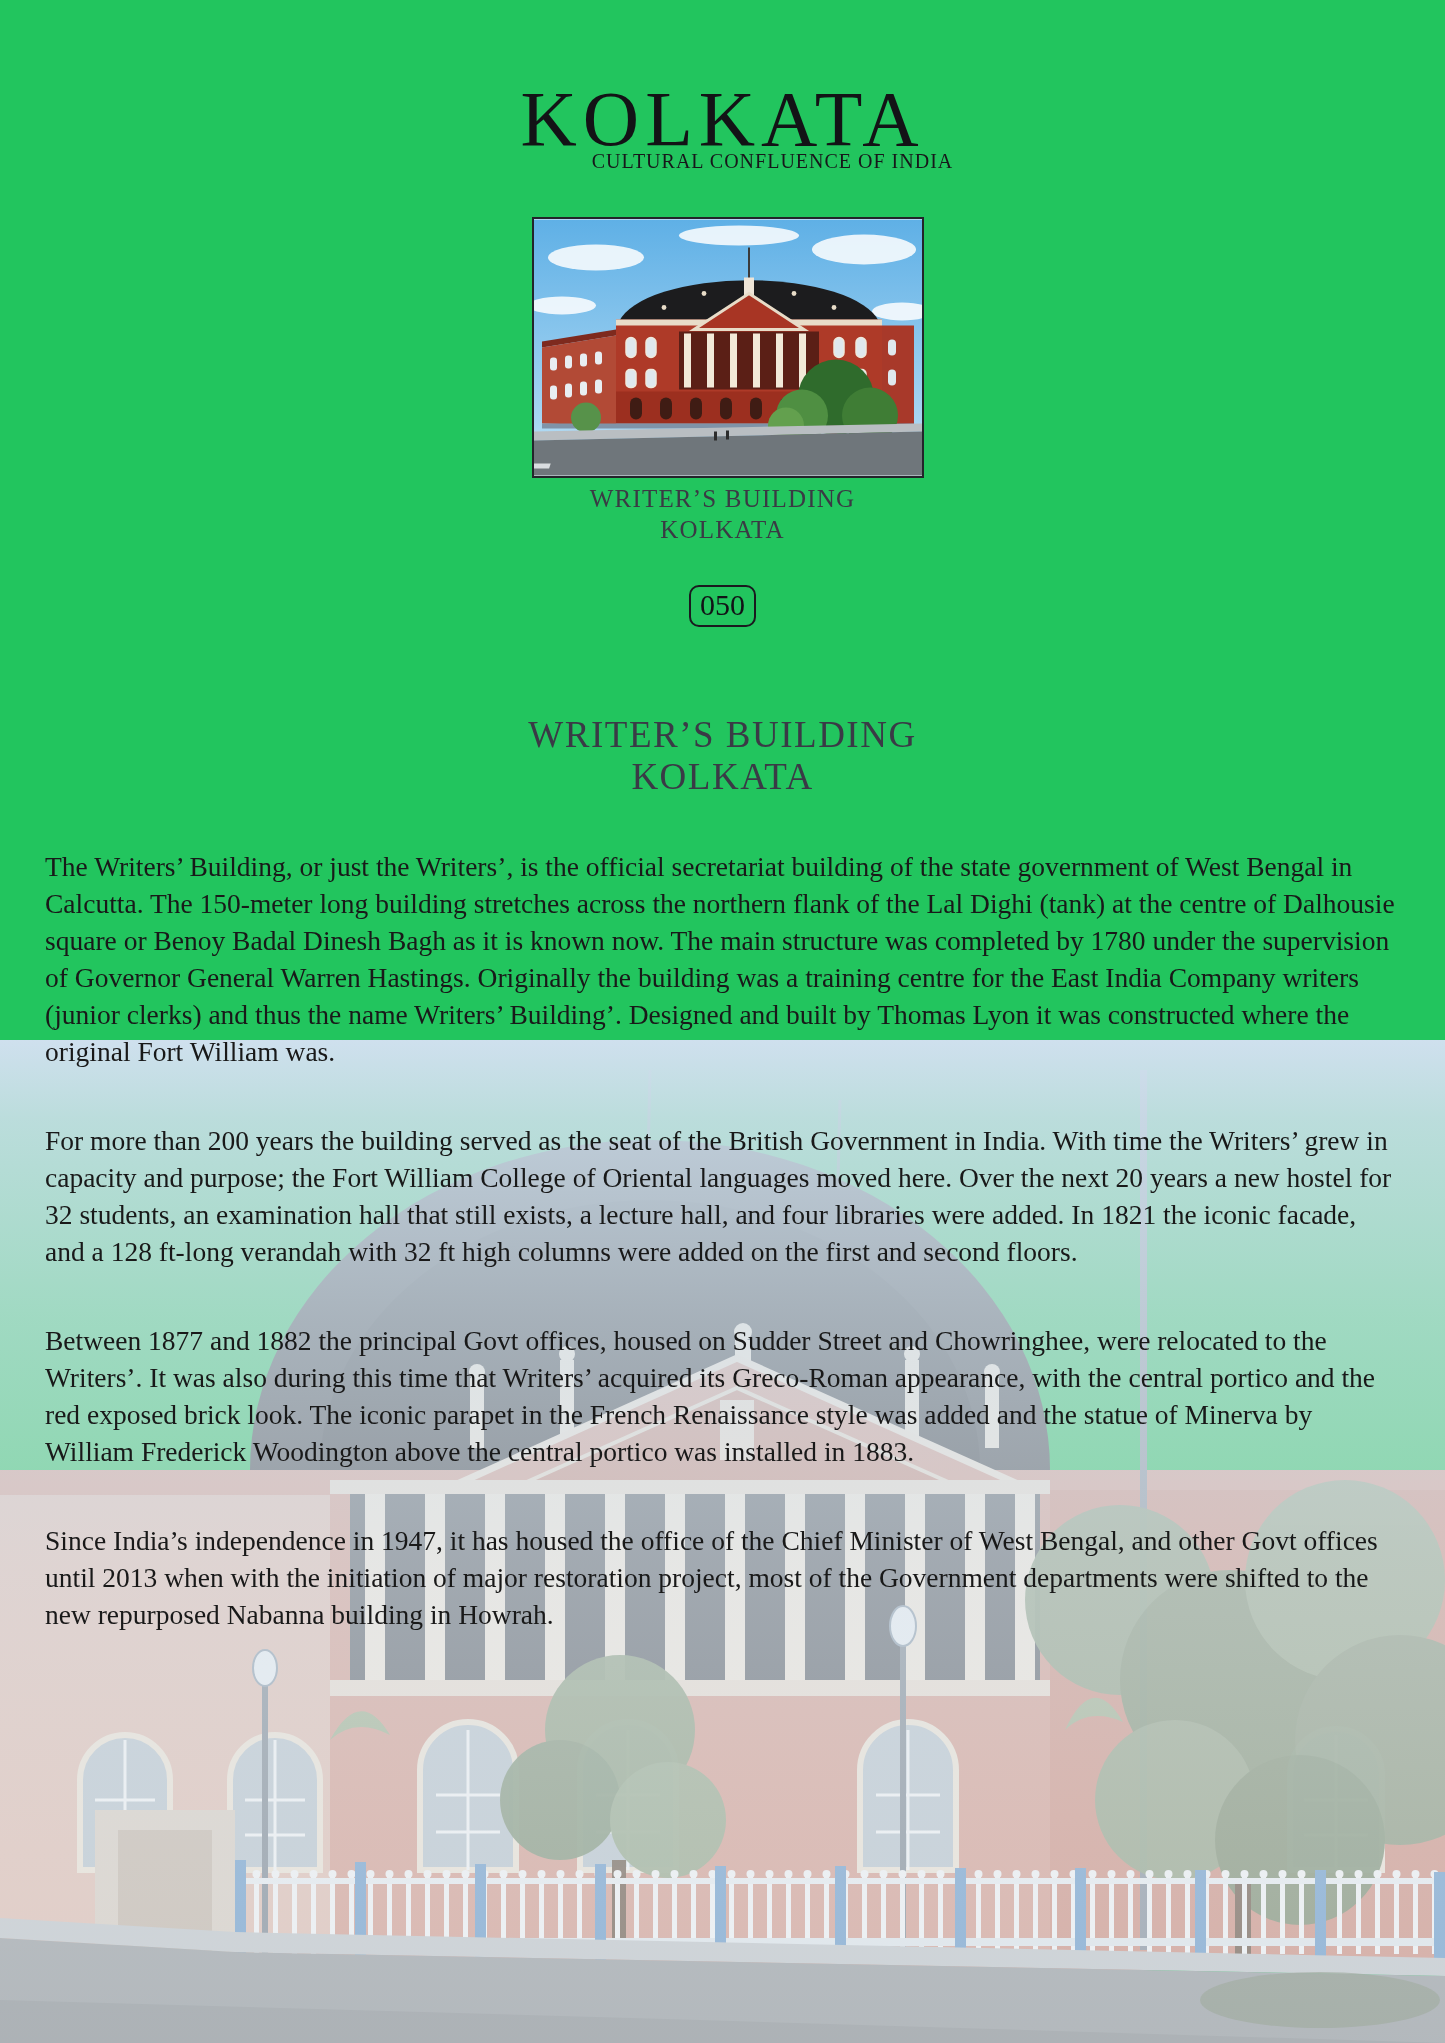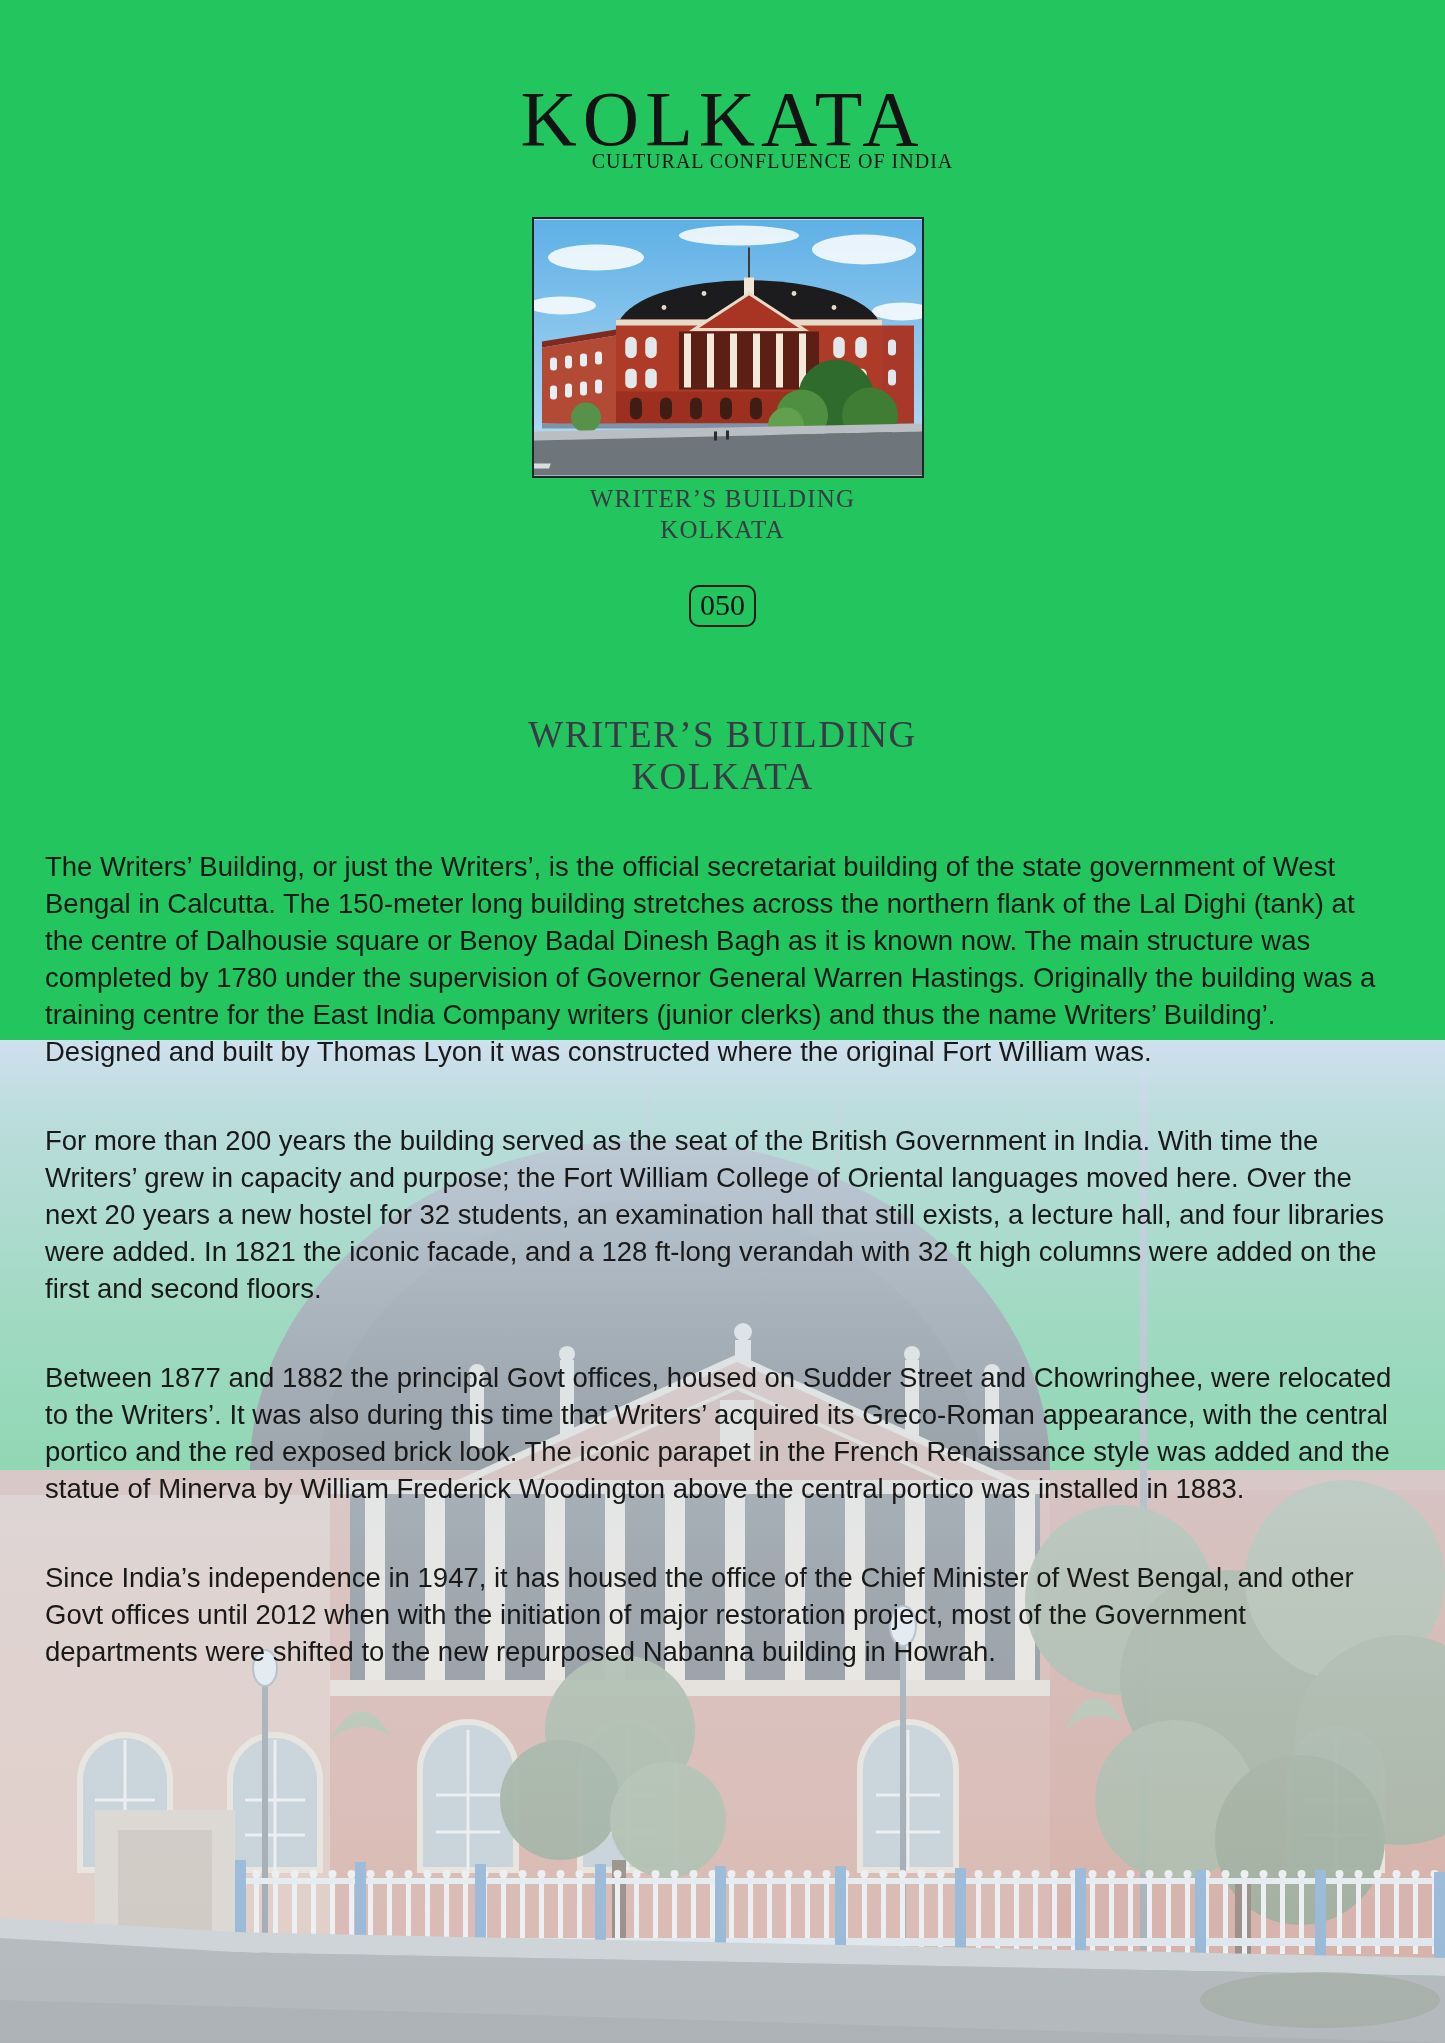--- a/index.html
+++ b/index.html
@@ -59,21 +59,21 @@
   
   .main-heading{
     position:absolute;top:714px;left:0;width:100%;margin:0;
     text-align:center;font-weight:normal;
     font-size:37px;line-height:42px;letter-spacing:1.5px;
     color:#3a3a46;
   }
   
   .article{
     position:absolute;left:45px;top:848px;width:1352px;
-    font-family:Liberation Sans, sans-serif;
+    font-family:Liberation Serif, serif;
     font-size:27.5px;line-height:37px;color:#191919;
   }
   .article p{margin:0 0 52px 0;}
 </style>
 </head>
 <body>
 
 <div class="page">
 
   <div class="bg-image">
@@ -326,17 +326,17 @@
 
     <h2 class="main-heading">
       <div>WRITER’S BUILDING</div>
       <div>KOLKATA</div>
     </h2>
 
     <div class="article">
       <p>The Writers’ Building, or just the Writers’, is the official secretariat building of the state government of West Bengal in Calcutta. The 150-meter long building stretches across the northern flank of the Lal Dighi (tank) at the centre of Dalhousie square or Benoy Badal Dinesh Bagh as it is known now. The main structure was completed by 1780 under the supervision of Governor General Warren Hastings. Originally the building was a training centre for the East India Company writers (junior clerks) and thus the name Writers’ Building’. Designed and built by Thomas Lyon it was constructed where the original Fort William was.</p>
       <p>For more than 200 years the building served as the seat of the British Government in India. With time the Writers’ grew in capacity and purpose; the Fort William College of Oriental languages moved here. Over the next 20 years a new hostel for 32 students, an examination hall that still exists, a lecture hall, and four libraries were added. In 1821 the iconic facade, and a 128 ft-long verandah with 32 ft high columns were added on the first and second floors.</p>
       <p>Between 1877 and 1882 the principal Govt offices, housed on Sudder Street and Chowringhee, were relocated to the Writers’. It was also during this time that Writers’ acquired its Greco-Roman appearance, with the central portico and the red exposed brick look. The iconic parapet in the French Renaissance style was added and the statue of Minerva by William Frederick Woodington above the central portico was installed in 1883.</p>
-      <p>Since India’s independence in 1947, it has housed the office of the Chief Minister of West Bengal, and other Govt offices until 2012 when with the initiation of major restoration project, most of the Government departments were shifted to the new repurposed Nabanna building in Howrah.</p>
+      <p>Since India’s independence in 1947, it has housed the office of the Chief Minister of West Bengal, and other Govt offices until 2013 when with the initiation of major restoration project, most of the Government departments were shifted to the new repurposed Nabanna building in Howrah.</p>
     </div>
 
   </div>
 </div>
 
 </body></html>

